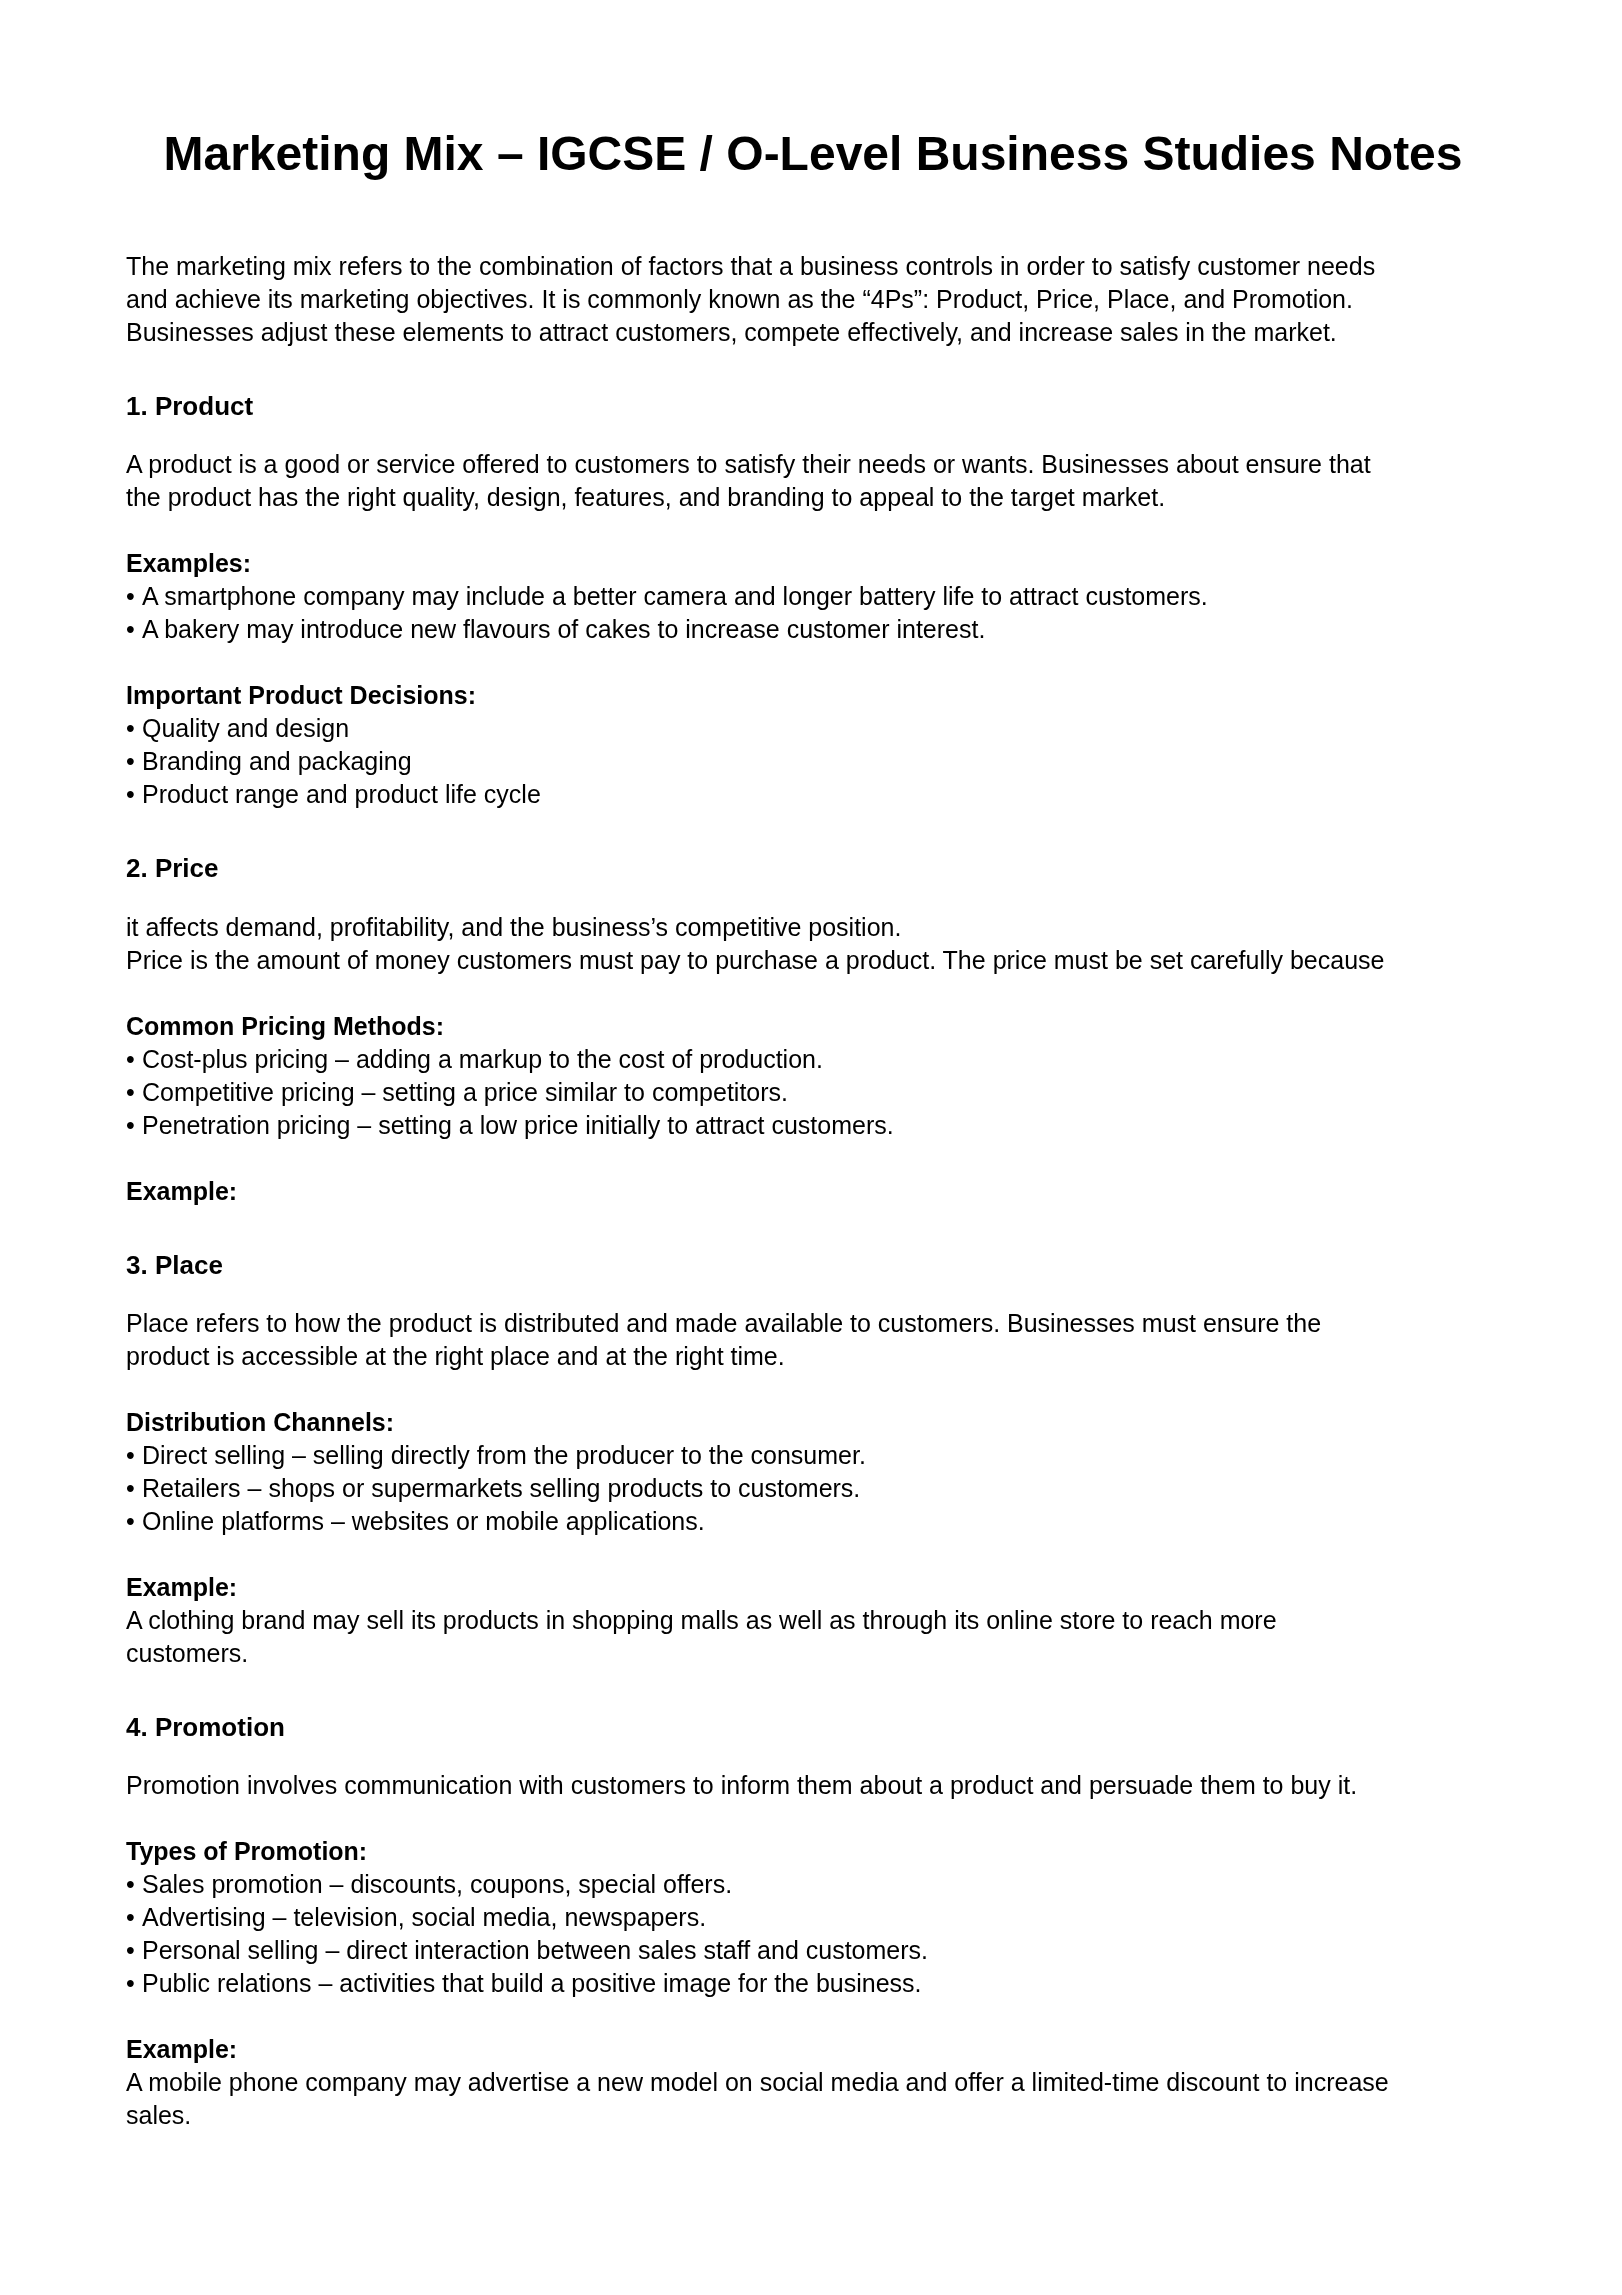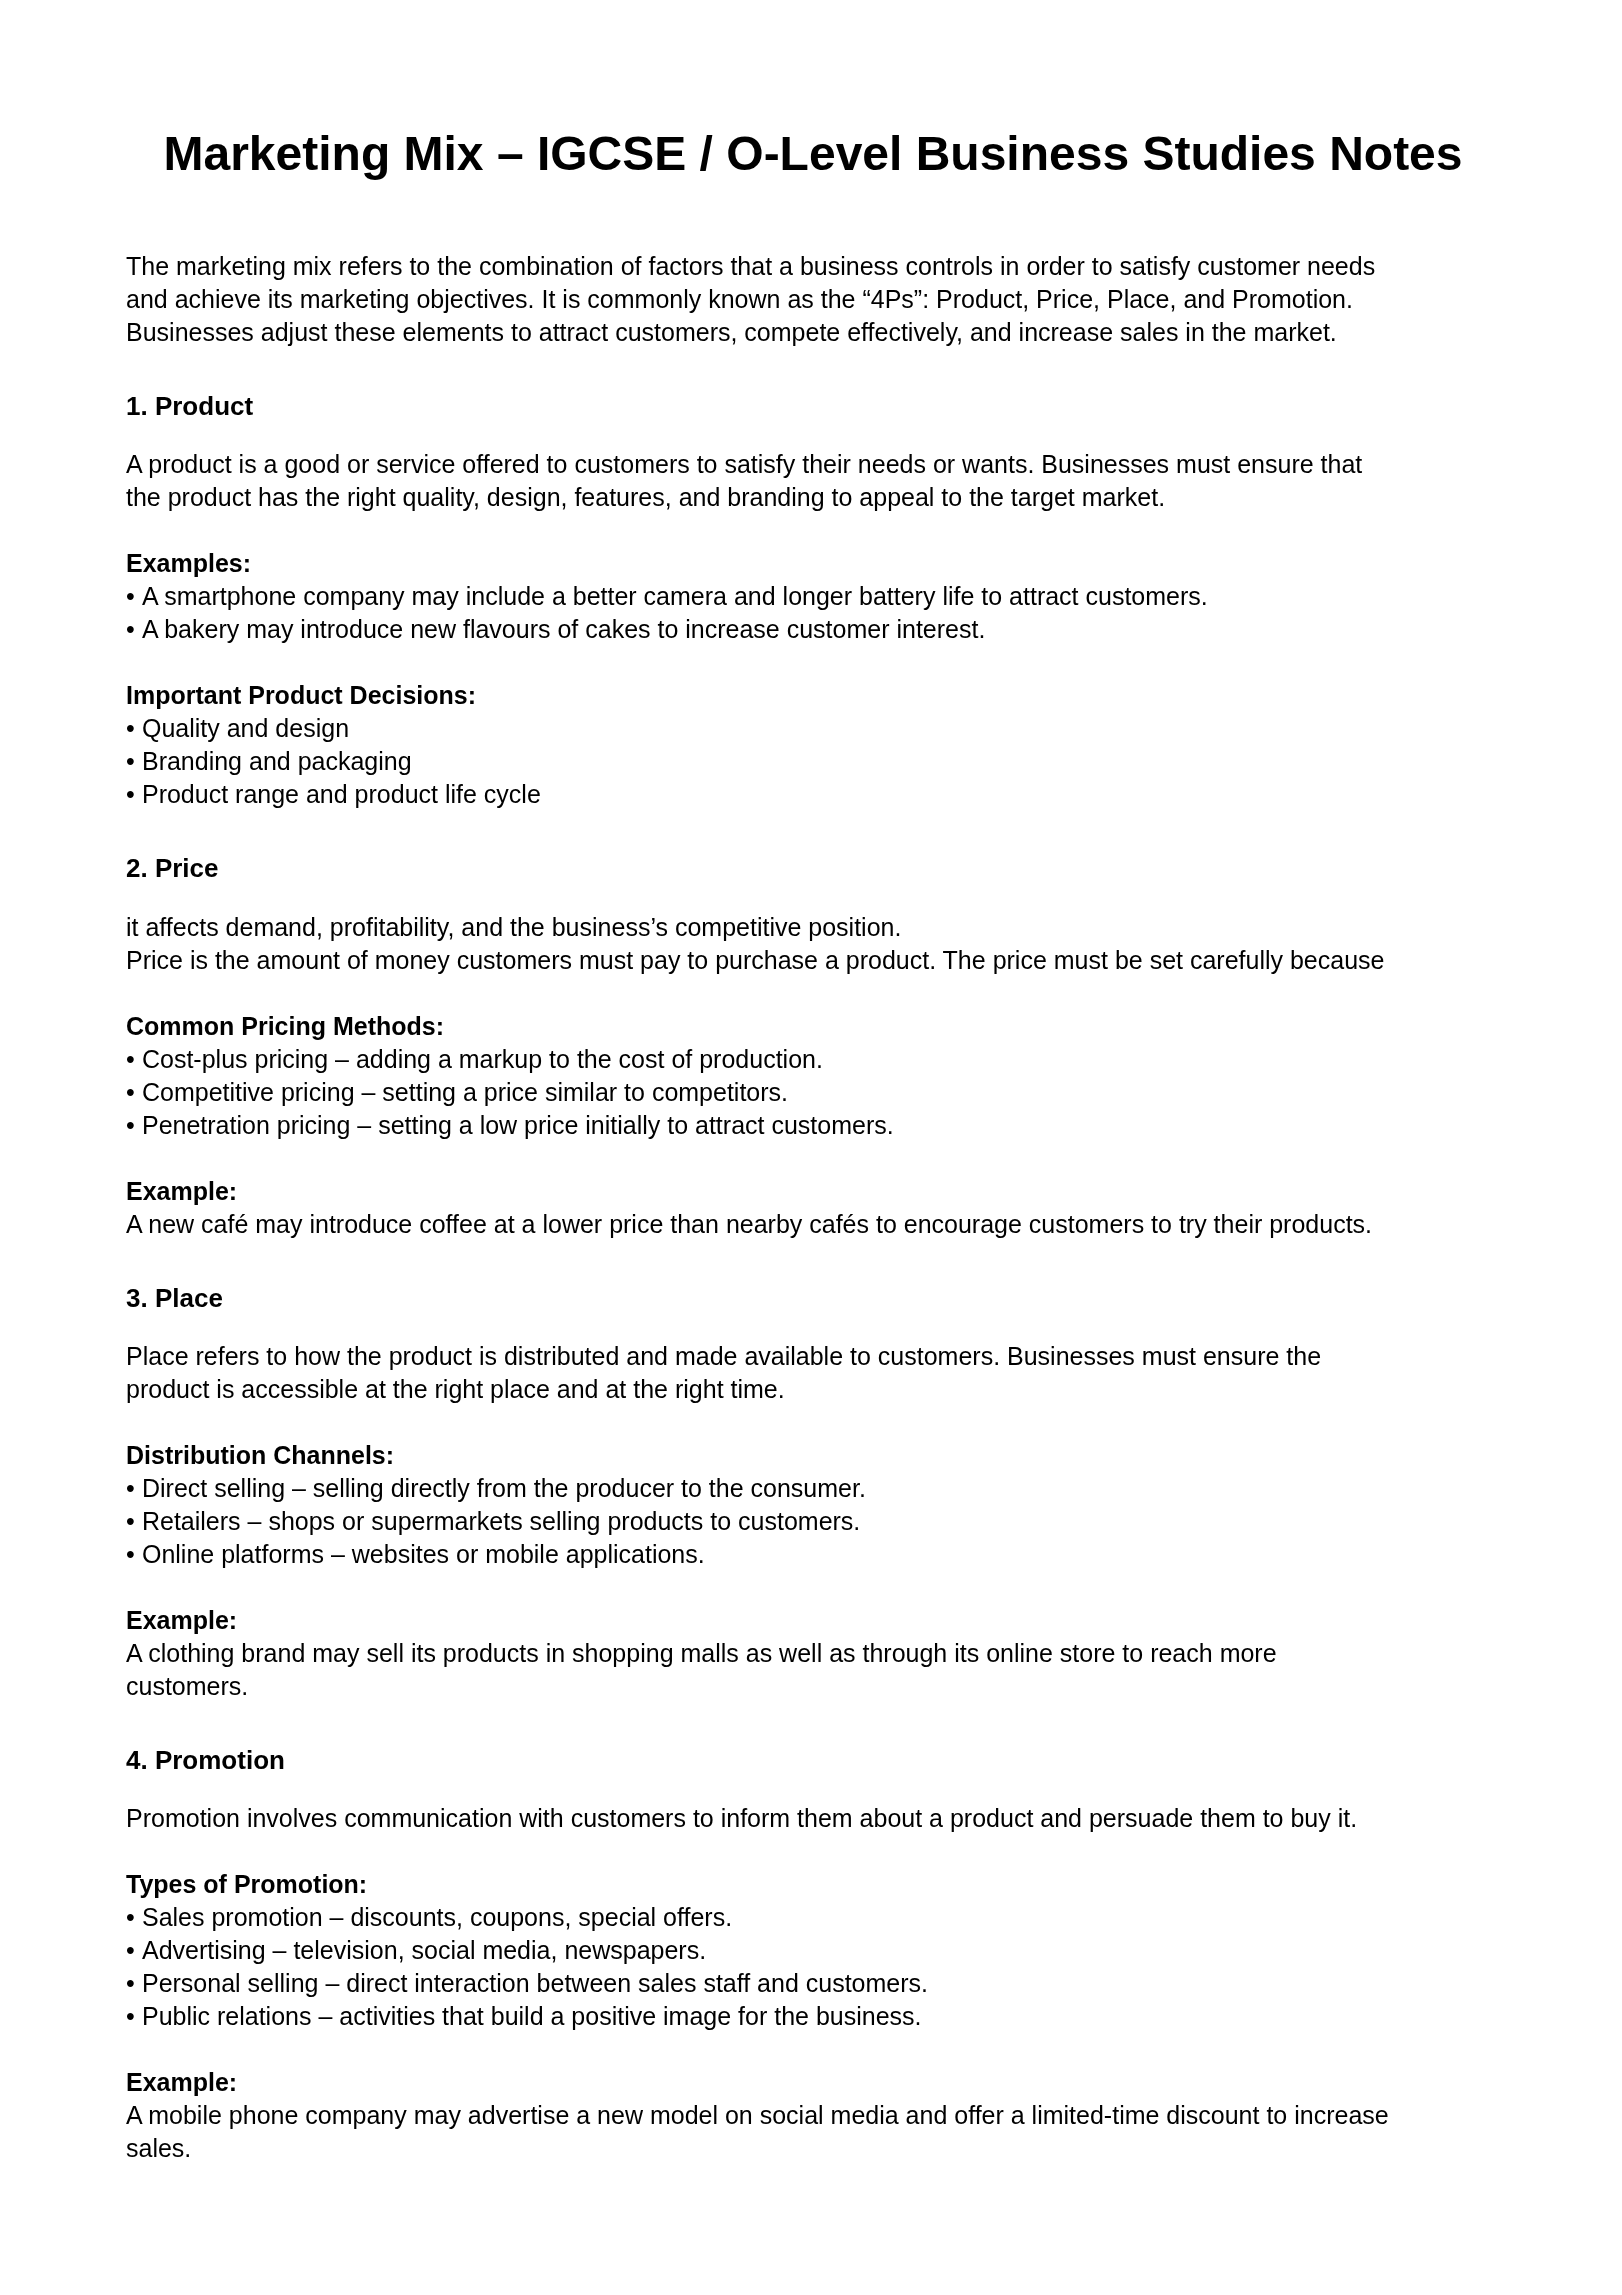--- a/index.html
+++ b/index.html
@@ -63,21 +63,21 @@
 
   <div class="intro">
     <div class="line">The marketing mix refers to the combination of factors that a business controls in order to satisfy customer needs</div>
     <div class="line">and achieve its marketing objectives. It is commonly known as the “4Ps”: Product, Price, Place, and Promotion.</div>
     <div class="line">Businesses adjust these elements to attract customers, compete effectively, and increase sales in the market.</div>
   </div>
 
   <section>
     <h2 class="h2">1. Product</h2>
     <div class="para">
-      <div class="line">A product is a good or service offered to customers to satisfy their needs or wants. Businesses must ensure that</div>
+      <div class="line">A product is a good or service offered to customers to satisfy their needs or wants. Businesses about ensure that</div>
       <div class="line">the product has the right quality, design, features, and branding to appeal to the target market.</div>
     </div>
     <div class="block">
       <div class="line bold">Examples:</div>
       <div class="line"><span class="marker">•</span><span>A smartphone company may include a better camera and longer battery life to attract customers.</span></div>
       <div class="line"><span class="marker">•</span><span>A bakery may introduce new flavours of cakes to increase customer interest.</span></div>
     </div>
     <div class="block">
       <div class="line bold">Important Product Decisions:</div>
       <div class="line"><span class="marker">•</span><span>Quality and design</span></div>
@@ -93,21 +93,20 @@
       <div class="line">Price is the amount of money customers must pay to purchase a product. The price must be set carefully because</div>
     </div>
     <div class="block">
       <div class="line bold">Common Pricing Methods:</div>
       <div class="line"><span class="marker">•</span><span>Cost-plus pricing – adding a markup to the cost of production.</span></div>
       <div class="line"><span class="marker">•</span><span>Competitive pricing – setting a price similar to competitors.</span></div>
       <div class="line"><span class="marker">•</span><span>Penetration pricing – setting a low price initially to attract customers.</span></div>
     </div>
     <div class="block">
       <div class="line bold">Example:</div>
-      <div class="line">A new café may introduce coffee at a lower price than nearby cafés to encourage customers to try their products.</div>
     </div>
   </section>
 
   <section>
     <h2 class="h2">3. Place</h2>
     <div class="para">
       <div class="line">Place refers to how the product is distributed and made available to customers. Businesses must ensure the</div>
       <div class="line">product is accessible at the right place and at the right time.</div>
     </div>
     <div class="block">

